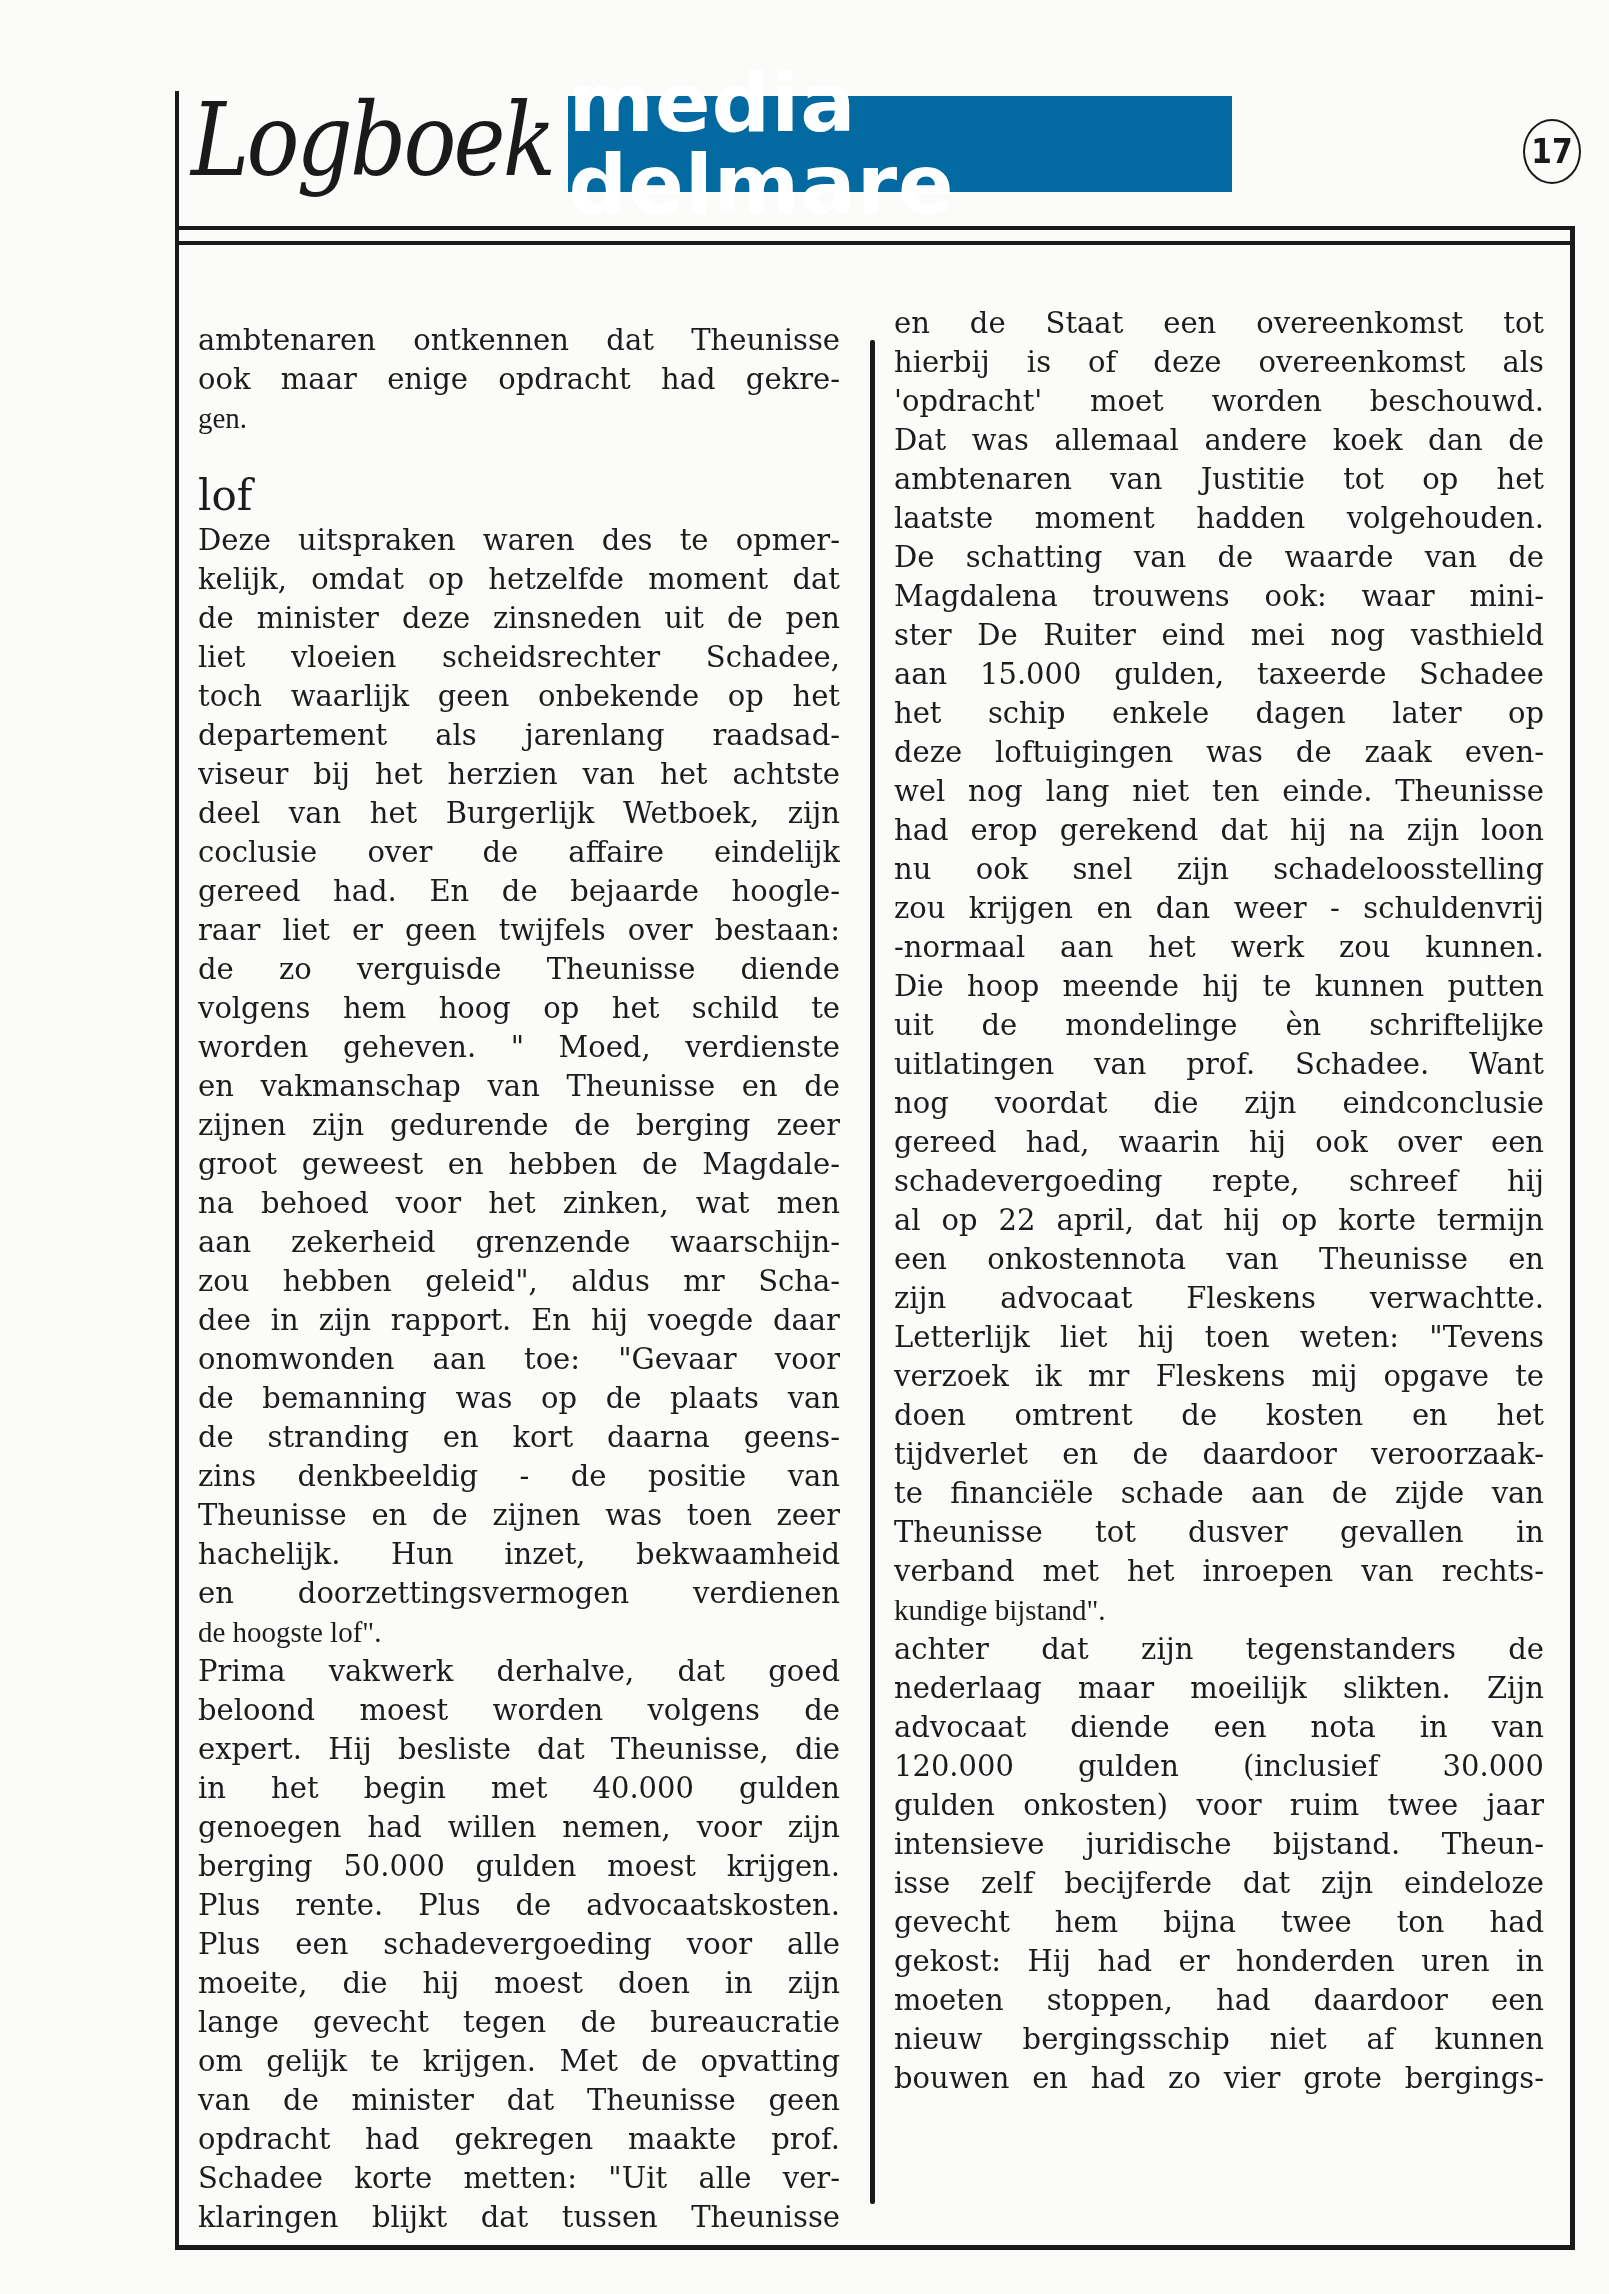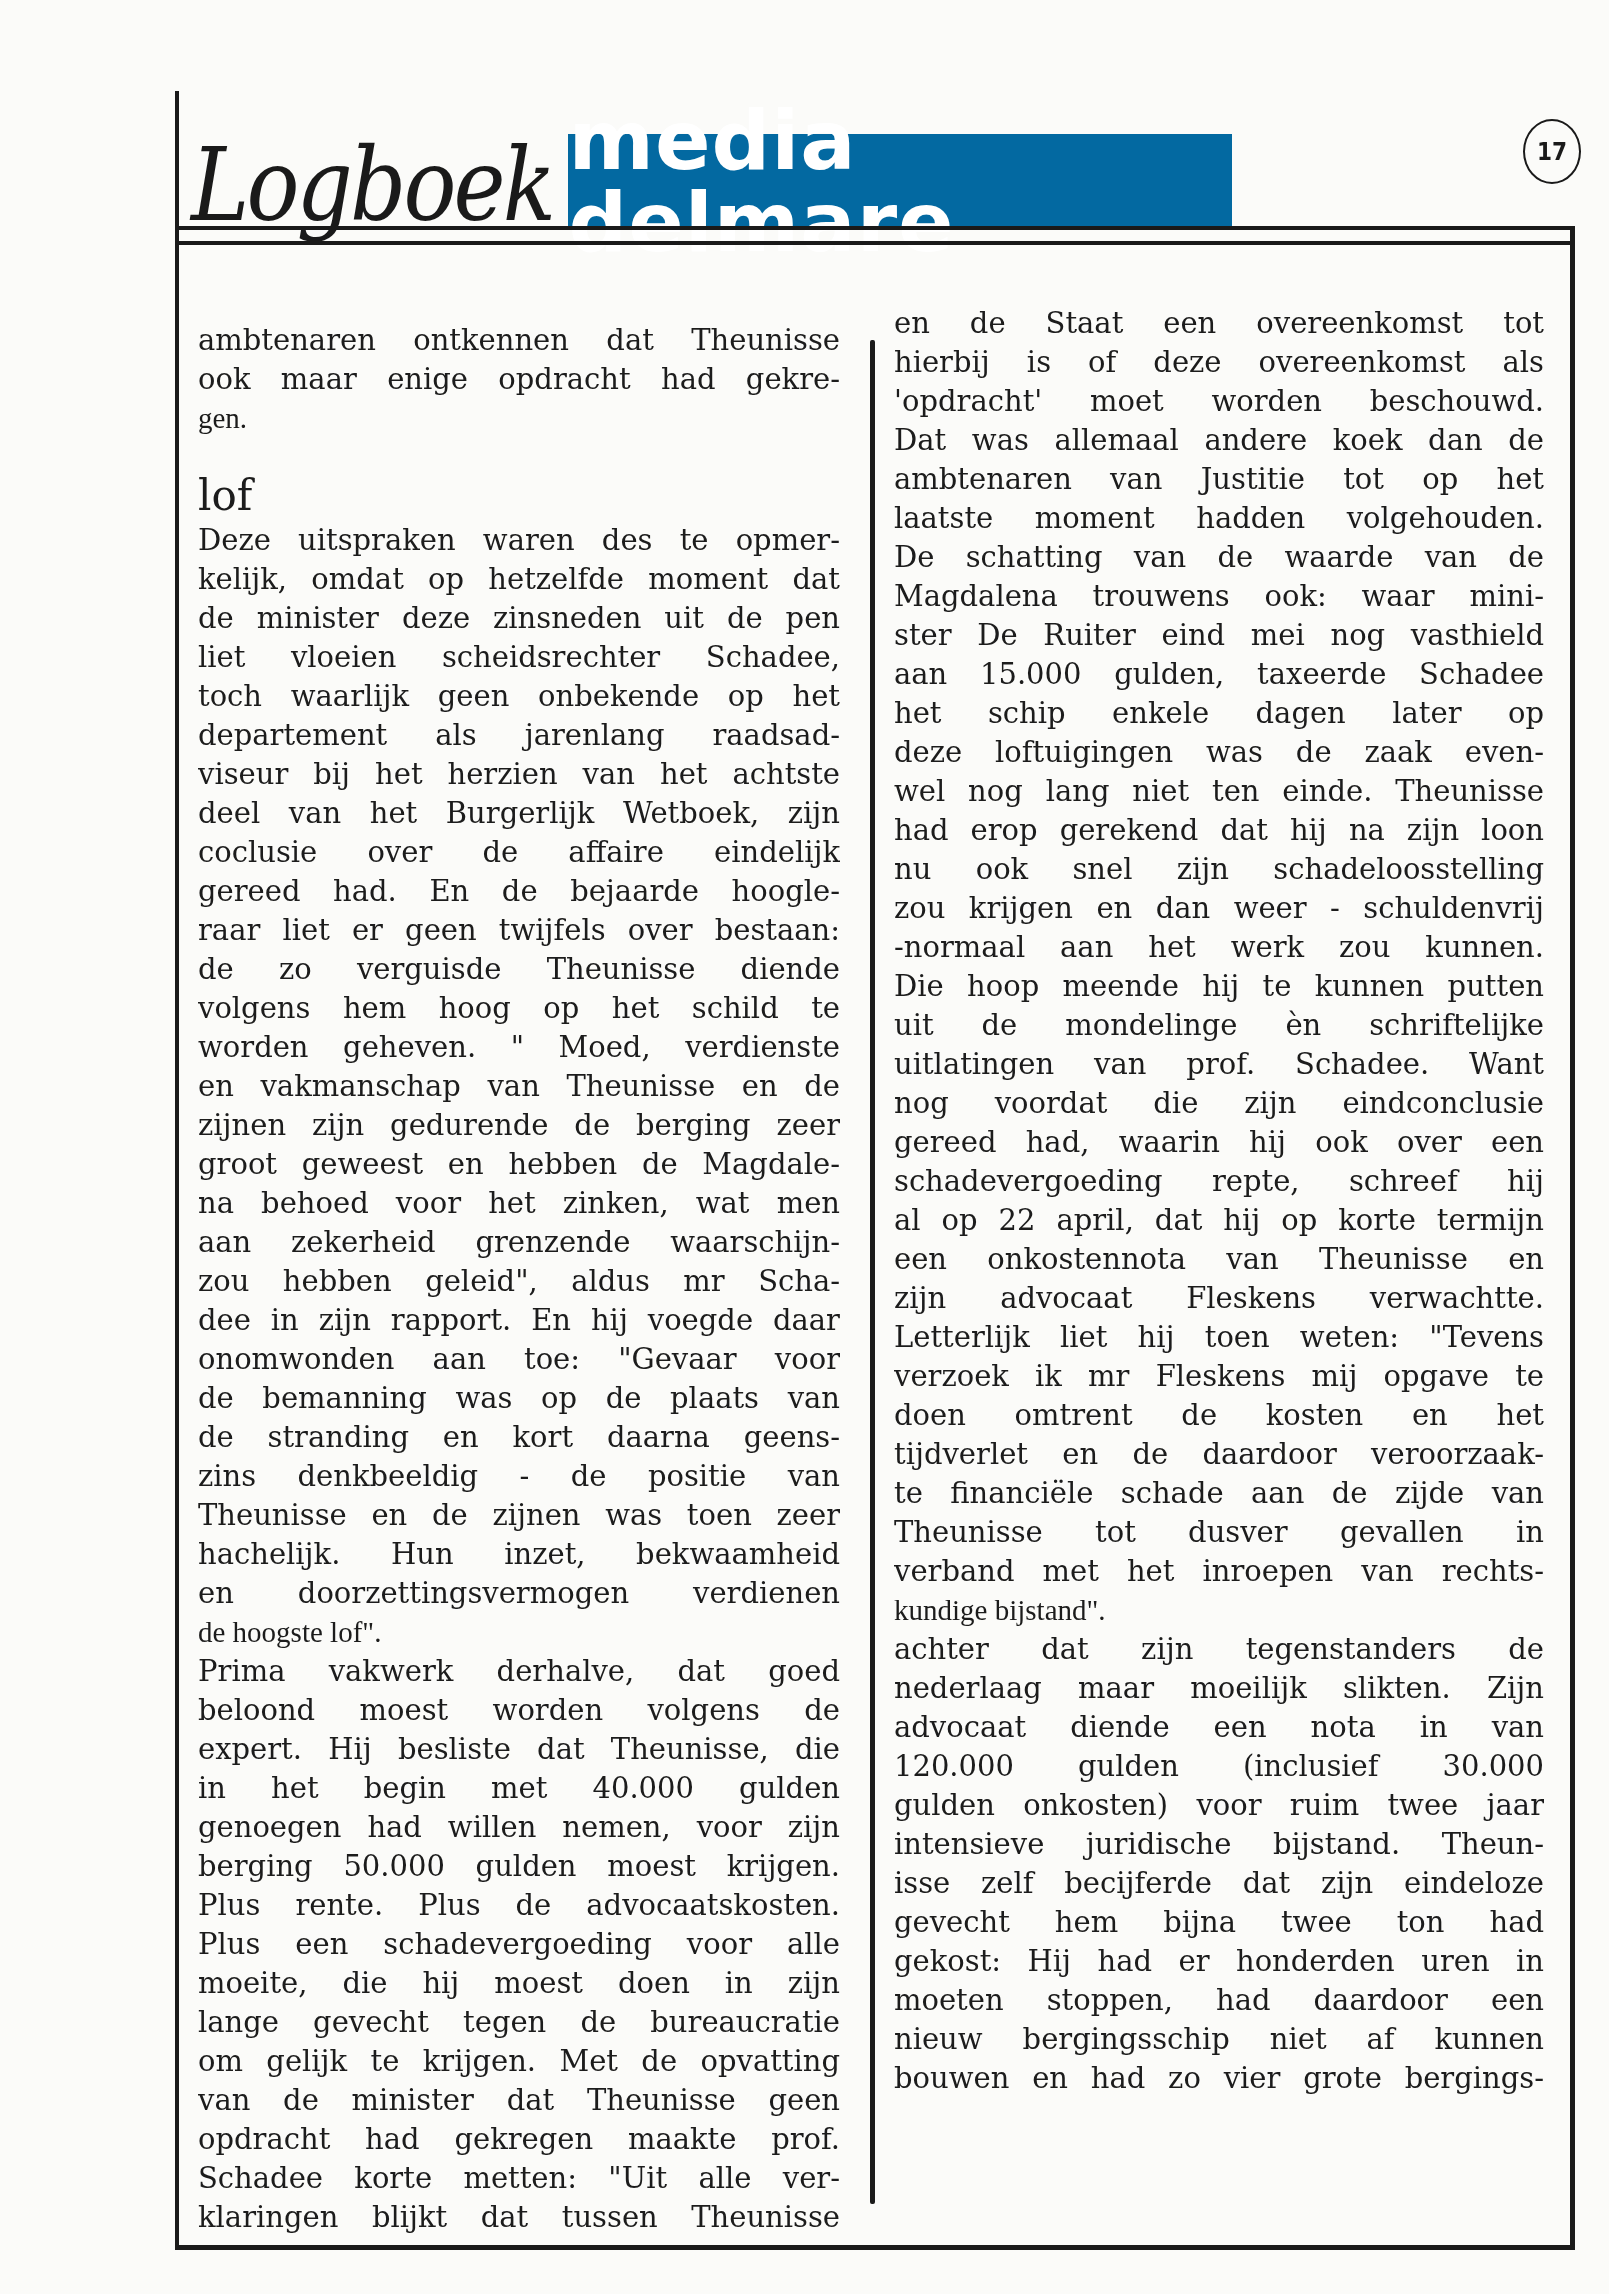--- a/index.html
+++ b/index.html
@@ -1,34 +1,34 @@
 <!DOCTYPE html>
 <html><head>
 <meta charset="utf-8">
 <style>
   html, body { margin:0; padding:0; }
   body {
     width:1610px; height:2294px; background:#fbfbf9; position:relative; overflow:hidden;
     font-family:"DejaVu Sans", sans-serif; color:#1b1b1b;
   }
   .left-rule { position:absolute; left:175px; top:91px; width:3.8px; height:139px; background:#1a1a1a; }
-  .masthead { position:absolute; left:191px; top:96px; height:134px; display:flex; align-items:flex-end; }
+  .masthead { position:absolute; left:191px; top:96px; height:134px; display:flex; align-items:flex-start; }
   .logo-script {
     font-family:"DejaVu Serif", serif; font-style:italic; font-size:88px; letter-spacing:-2.9px;
     color:#1a1a1a; line-height:1; transform:scaleY(1.15); margin-right:9.6px; font-weight:normal;
   }
   .logo-box {
     background:#0369a1; color:#fff; height:96px; width:664px; display:flex; align-items:center; justify-content:center;
     font-family:"DejaVu Sans", sans-serif; font-weight:bold; font-size:82px; letter-spacing:1px; line-height:1;
     margin-left:5.7px;
   }
   .page-num {
     position:absolute; left:1523px; top:119px; width:54px; height:61px; border:2.9px solid #1a1a1a; border-radius:50%;
     display:flex; align-items:center; justify-content:center; font-family:"DejaVu Sans Condensed","DejaVu Sans", sans-serif;
-    font-weight:bold; font-size:24px; color:#1a1a1a;
+    font-weight:bold; font-size:33px; color:#1a1a1a;
   }
   .frame-top1 { position:absolute; left:177px; top:226px; width:1396px; height:3.8px; background:#1a1a1a; }
   .frame-top2 { position:absolute; left:177px; top:241px; width:1396px; height:3.8px; background:#1a1a1a; }
   .frame-left { position:absolute; left:175px; top:226px; width:3.8px; height:2024px; background:#1a1a1a; }
   .frame-right { position:absolute; left:1570px; top:226px; width:4.8px; height:2024px; background:#1a1a1a; }
   .frame-bottom { position:absolute; left:175px; top:2245px; width:1399px; height:4.8px; background:#1a1a1a; }
   .col-divider { position:absolute; left:870px; top:340px; width:4.8px; height:1864px; background:#1a1a1a; border-radius:1.9px; }
   .col {
     position:absolute; font-family:"DejaVu Serif", serif; font-size:29px; line-height:39px; color:#1c1c1c;
   }

